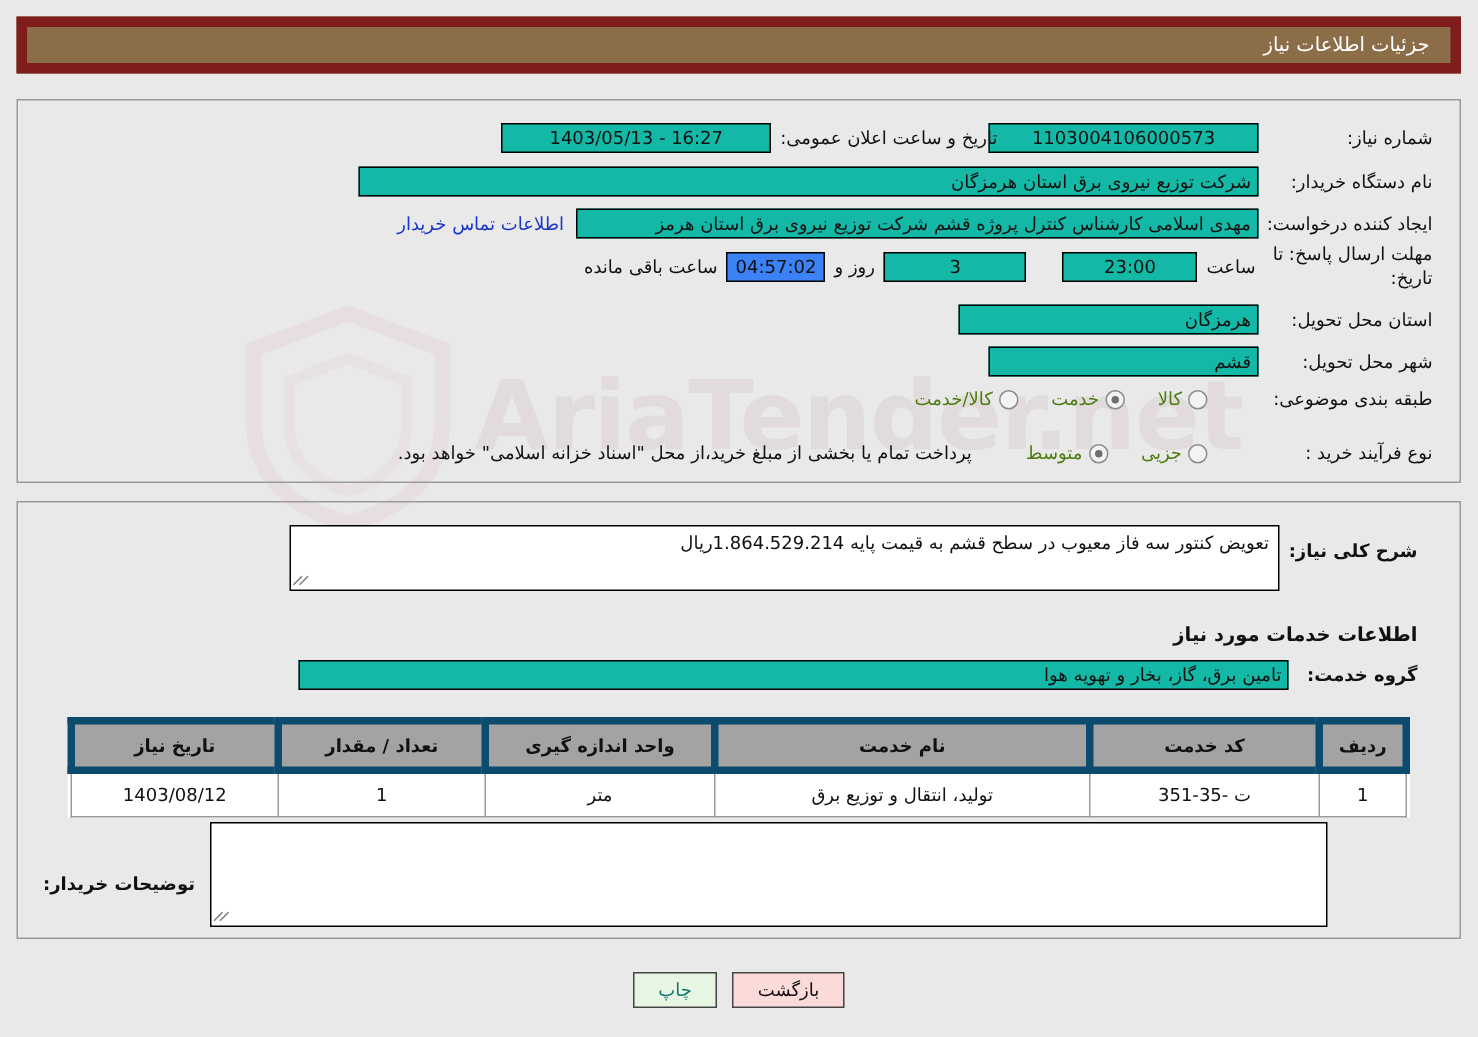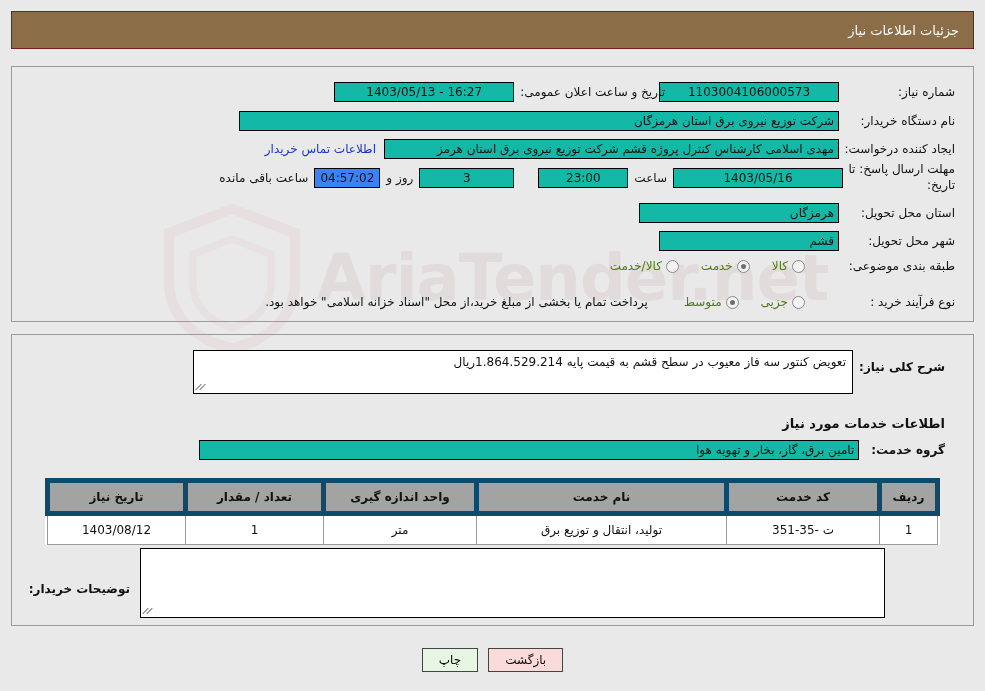--- a/index.html
+++ b/index.html
@@ -47,21 +47,21 @@
   }
 
   
   .header-bar {
     position: absolute;
     top: 11px;
     right: 11px;
     left: 11px;
     height: 38px;
     background: #8b6d47;
-    border: 1px solid #7f1d1d;
+    border: 7px solid #7f1d1d;
     box-sizing: border-box;
     display: flex;
     align-items: center;
     justify-content: flex-start;
     padding: 0 14px;
     z-index: 2;
   }
   .header-title {
     color: #ffffff;
     font-size: 13px;
@@ -230,21 +230,21 @@
   }
   .btn {
     font-size: 12px;
     border: 1px solid #555;
     padding: 3px 16px;
     cursor: pointer;
     font-family: inherit;
     line-height: 16px;
   }
   .btn-back  { background: #fbdada; border-color: #444; color: #111; }
-  .btn-print { background: #e7f6e2; border-color: #444; color: #000000; }
+  .btn-print { background: #e7f6e2; border-color: #444; color: #0f766e; }
 </style>
 </head>
 <body>
 
 <div class="watermark">
   <div class="wm-inner">
     <svg width="150" height="150" viewBox="0 0 100 100">
       <path d="M50 4 L92 20 L92 52 C92 78 72 92 50 97 C28 92 8 78 8 52 L8 20 Z" fill="none" stroke="#e3c9c9" stroke-width="7"></path>
       <path d="M50 24 L76 34 L76 54 C76 70 64 79 50 83 C36 79 24 70 24 54 L24 34 Z" fill="none" stroke="#e8d2d2" stroke-width="5"></path>
     </svg>
@@ -275,21 +275,20 @@
 <div class="row" style="top:139px; right:30px;">
   <div class="lbl" style="width:110px;">ایجاد کننده درخواست:</div>
   <div class="field rtl-text" style="width:455px; margin-right:6px;">مهدی اسلامی کارشناس کنترل پروژه قشم شرکت توزیع نیروی برق استان هرمز</div>
   <a class="link" style="margin-right:8px;" href="#">اطلاعات تماس خریدار</a>
 </div>
 
 <div class="row" style="top:161px; right:30px; width:108px; display:block;">
   <div class="lbl" style="line-height:16px; white-space:normal;">مهلت ارسال پاسخ: تا تاریخ:</div>
 </div>
 <div class="row" style="top:168px; right:142px;">
-  <div class="field ltr-num" style="width:170px;">1403/05/16</div>
   <div class="lbl" style="margin:0 6px;">ساعت</div>
   <div class="field ltr-num" style="width:90px;">23:00</div>
   <div class="field ltr-num" style="width:95px; margin-right:24px;">3</div>
   <div class="lbl" style="margin:0 6px;">روز و</div>
   <div class="field ltr-num cream" style="width:66px;">04:57:02</div>
   <div class="lbl" style="margin-right:6px;">ساعت باقی مانده</div>
 </div>
 
 <div class="row" style="top:203px; right:30px;">
   <div class="lbl" style="width:110px;">استان محل تحویل:</div>

